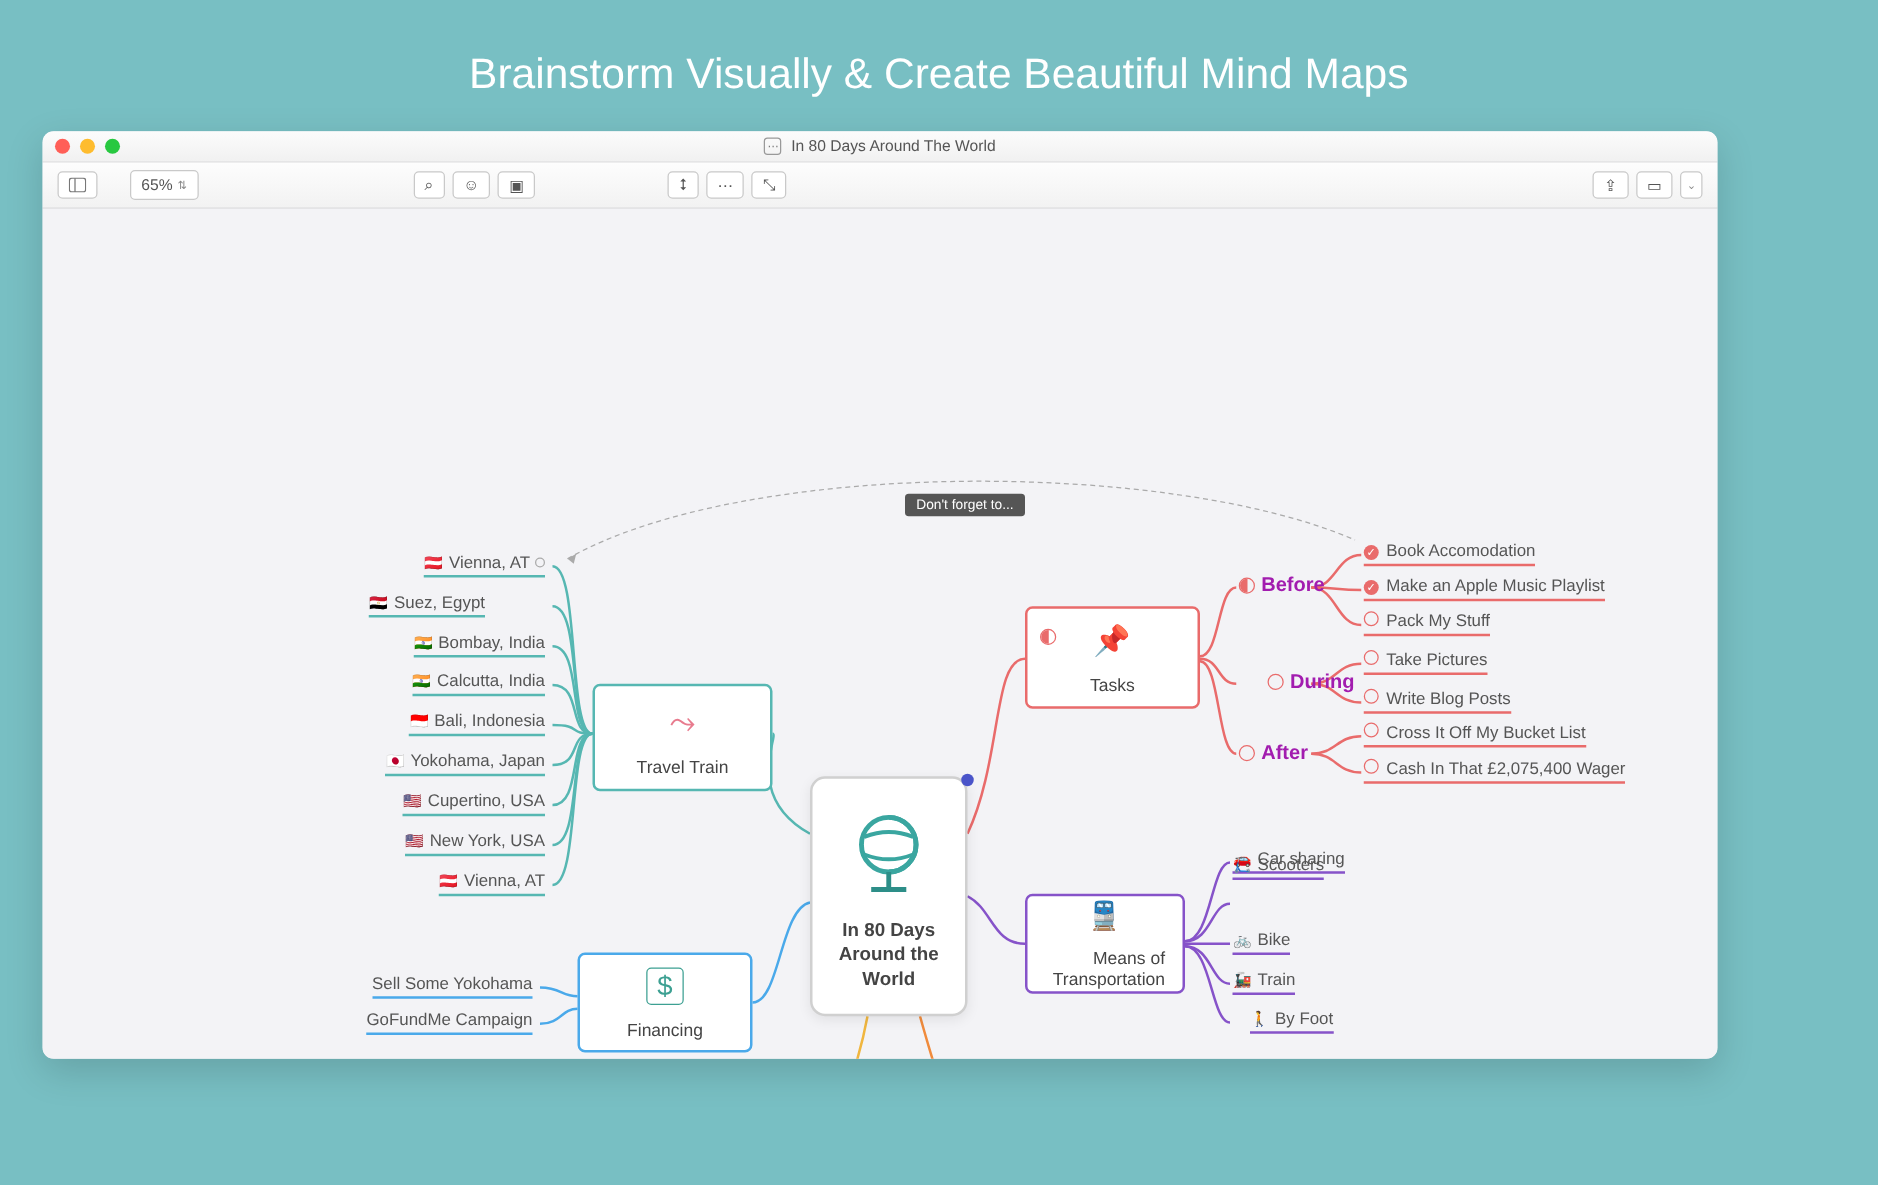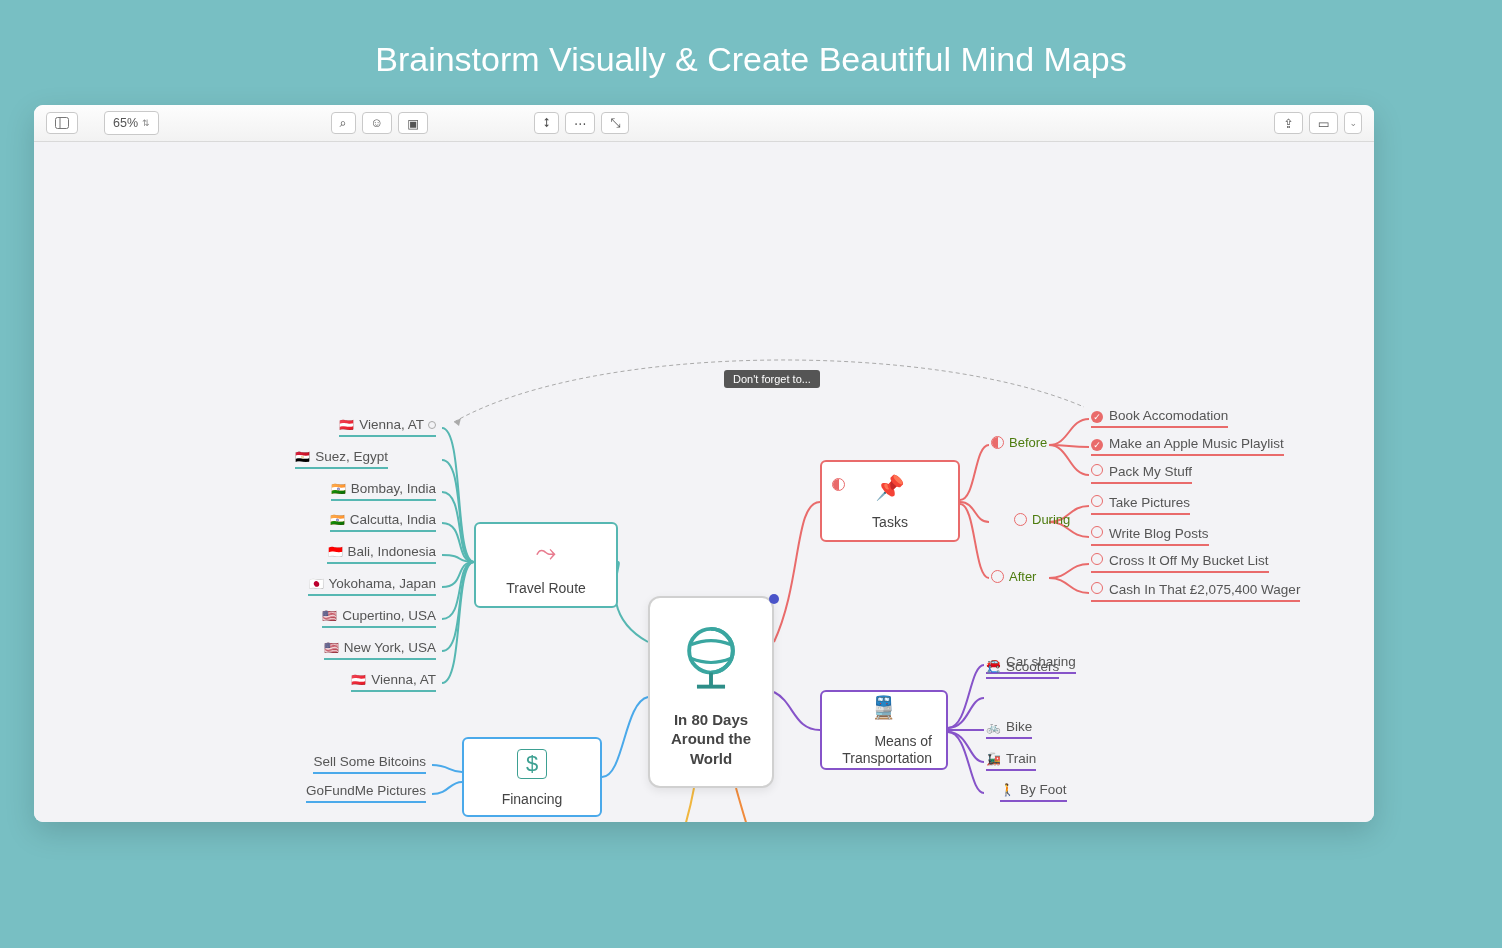--- a/index.html
+++ b/index.html
@@ -43,33 +43,44 @@
     content:"";position:absolute;left:0;right:0;bottom:-2px;height:2px;}
   .under-teal::after{background:#56b7b2;}
   .under-blue::after{background:#4aa9ea;}
   .under-red::after{background:#e96b6b;}
   .under-purple::after{background:#8653c9;}
   .pin{display:inline-block;width:6px;height:6px;border:1.5px solid #aaa;border-radius:50%;margin-left:4px;vertical-align:middle;}
   .check{display:inline-block;width:12px;height:12px;border-radius:50%;background:#e96b6b;color:#fff;font-size:9px;line-height:12px;text-align:center;margin-right:6px;}
   .uncheck{display:inline-block;width:10px;height:10px;border-radius:50%;border:1.5px solid #e96b6b;margin-right:6px;}
   .flag,.emo{display:inline-block;width:16px;text-align:center;margin-right:4px;font-size:12px;}
   .tooltip{position:absolute;left:690px;top:228px;background:#555;color:#fff;font-size:11px;padding:3px 9px;border-radius:3px;}
-  .group-label{position:absolute;font-size:13px;color:#4d7c0f;}
+  .group-label{position:absolute;font-size:16px;color:#a21caf;font-weight:bold;}
   .half{display:inline-block;width:11px;height:11px;border-radius:50%;border:1.5px solid #e96b6b;margin-right:5px;position:relative;vertical-align:-2px;}
   .half::after{content:"";position:absolute;left:0;top:0;bottom:0;width:50%;background:#e96b6b;border-radius:6px 0 0 6px;}
   .empty-circ{display:inline-block;width:11px;height:11px;border-radius:50%;border:1.5px solid #e96b6b;margin-right:5px;vertical-align:-2px;}
   svg.connector{position:absolute;left:0;top:0;pointer-events:none;}
 </style>
 </head>
 <body>
 
 <div class="page-title">Brainstorm Visually &amp; Create Beautiful Mind Maps</div>
 
 <div class="window">
 
+  <div class="titlebar">
+    <div class="traffic">
+      <div class="dot red"></div>
+      <div class="dot yellow"></div>
+      <div class="dot green"></div>
+    </div>
+    <div class="doc-title">
+      <span class="hash">⋯</span>
+      <span>In 80 Days Around The World</span>
+    </div>
+  </div>
 
   <div class="toolbar">
     <div class="tb-btn">
       <svg width="14" height="12">
           <rect x="0.5" y="0.5" width="13" height="11" rx="2" fill="none" stroke="#777"></rect>
           <line x1="5" y1="0.5" x2="5" y2="11.5" stroke="#777"></line>
         </svg>
     </div>
     <div class="tb-zoom">
       <span>65%</span>
@@ -195,21 +206,21 @@
         <path d="M25 52 Q50 62 75 52" fill="none" stroke="#3aa6a0" stroke-width="4"></path>
         <line x1="50" y1="70" x2="50" y2="86" stroke="#2d8e88" stroke-width="5"></line>
         <line x1="32" y1="88" x2="68" y2="88" stroke="#2d8e88" stroke-width="5"></line>
       </svg>
       <div class="title">In 80 Days Around the World</div>
     </div>
     <div class="center-dot"></div>
 
     <div class="box b-route">
       <span class="icon" style="font-size:26px;">⤳</span>
-      <span class="label">Travel Route</span>
+      <span class="label">Travel Train</span>
     </div>
     <div class="box b-finance">
       <span class="icon" style="font-size:22px;border:1.5px solid #3DA092;border-radius:4px;padding:1px 8px;">$</span>
       <span class="label">Financing</span>
     </div>
 
     <div class="box b-tasks">
       <span style="position:absolute;left:10px;top:14px;"><span class="half" style="border-color:#e96b6b"></span></span>
       <span class="icon" style="font-size:24px;">📌</span>
       <span class="label">Tasks</span>
@@ -243,22 +254,22 @@
        </div>
         <div class="leaf left under-teal" style="right:938px;top:498px;position:absolute;">
          <span class="flag">🇺🇸</span>New York, USA
        </div>
         <div class="leaf left under-teal" style="right:938px;top:530px;position:absolute;">
          <span class="flag">🇦🇹</span>Vienna, AT
        </div>
       </div>
 
     <div id="finance-leaves">
-        <div class="leaf left under-blue" style="right:948px;top:612px;position:absolute;">Sell Some Bitcoins</div>
-        <div class="leaf left under-blue" style="right:948px;top:641px;position:absolute;">GoFundMe Pictures</div>
+        <div class="leaf left under-blue" style="right:948px;top:612px;position:absolute;">Sell Some Yokohama</div>
+        <div class="leaf left under-blue" style="right:948px;top:641px;position:absolute;">GoFundMe Campaign</div>
       </div>
 
     <div id="companion-leaves"></div>
 
     <div id="task-area">
         <div class="group-label" style="left:957px;top:293px;position:absolute;">
        <span class="half"></span>Before
      </div>
         <div class="group-label" style="left:980px;top:370px;position:absolute;">
        <span class="empty-circ"></span>During

